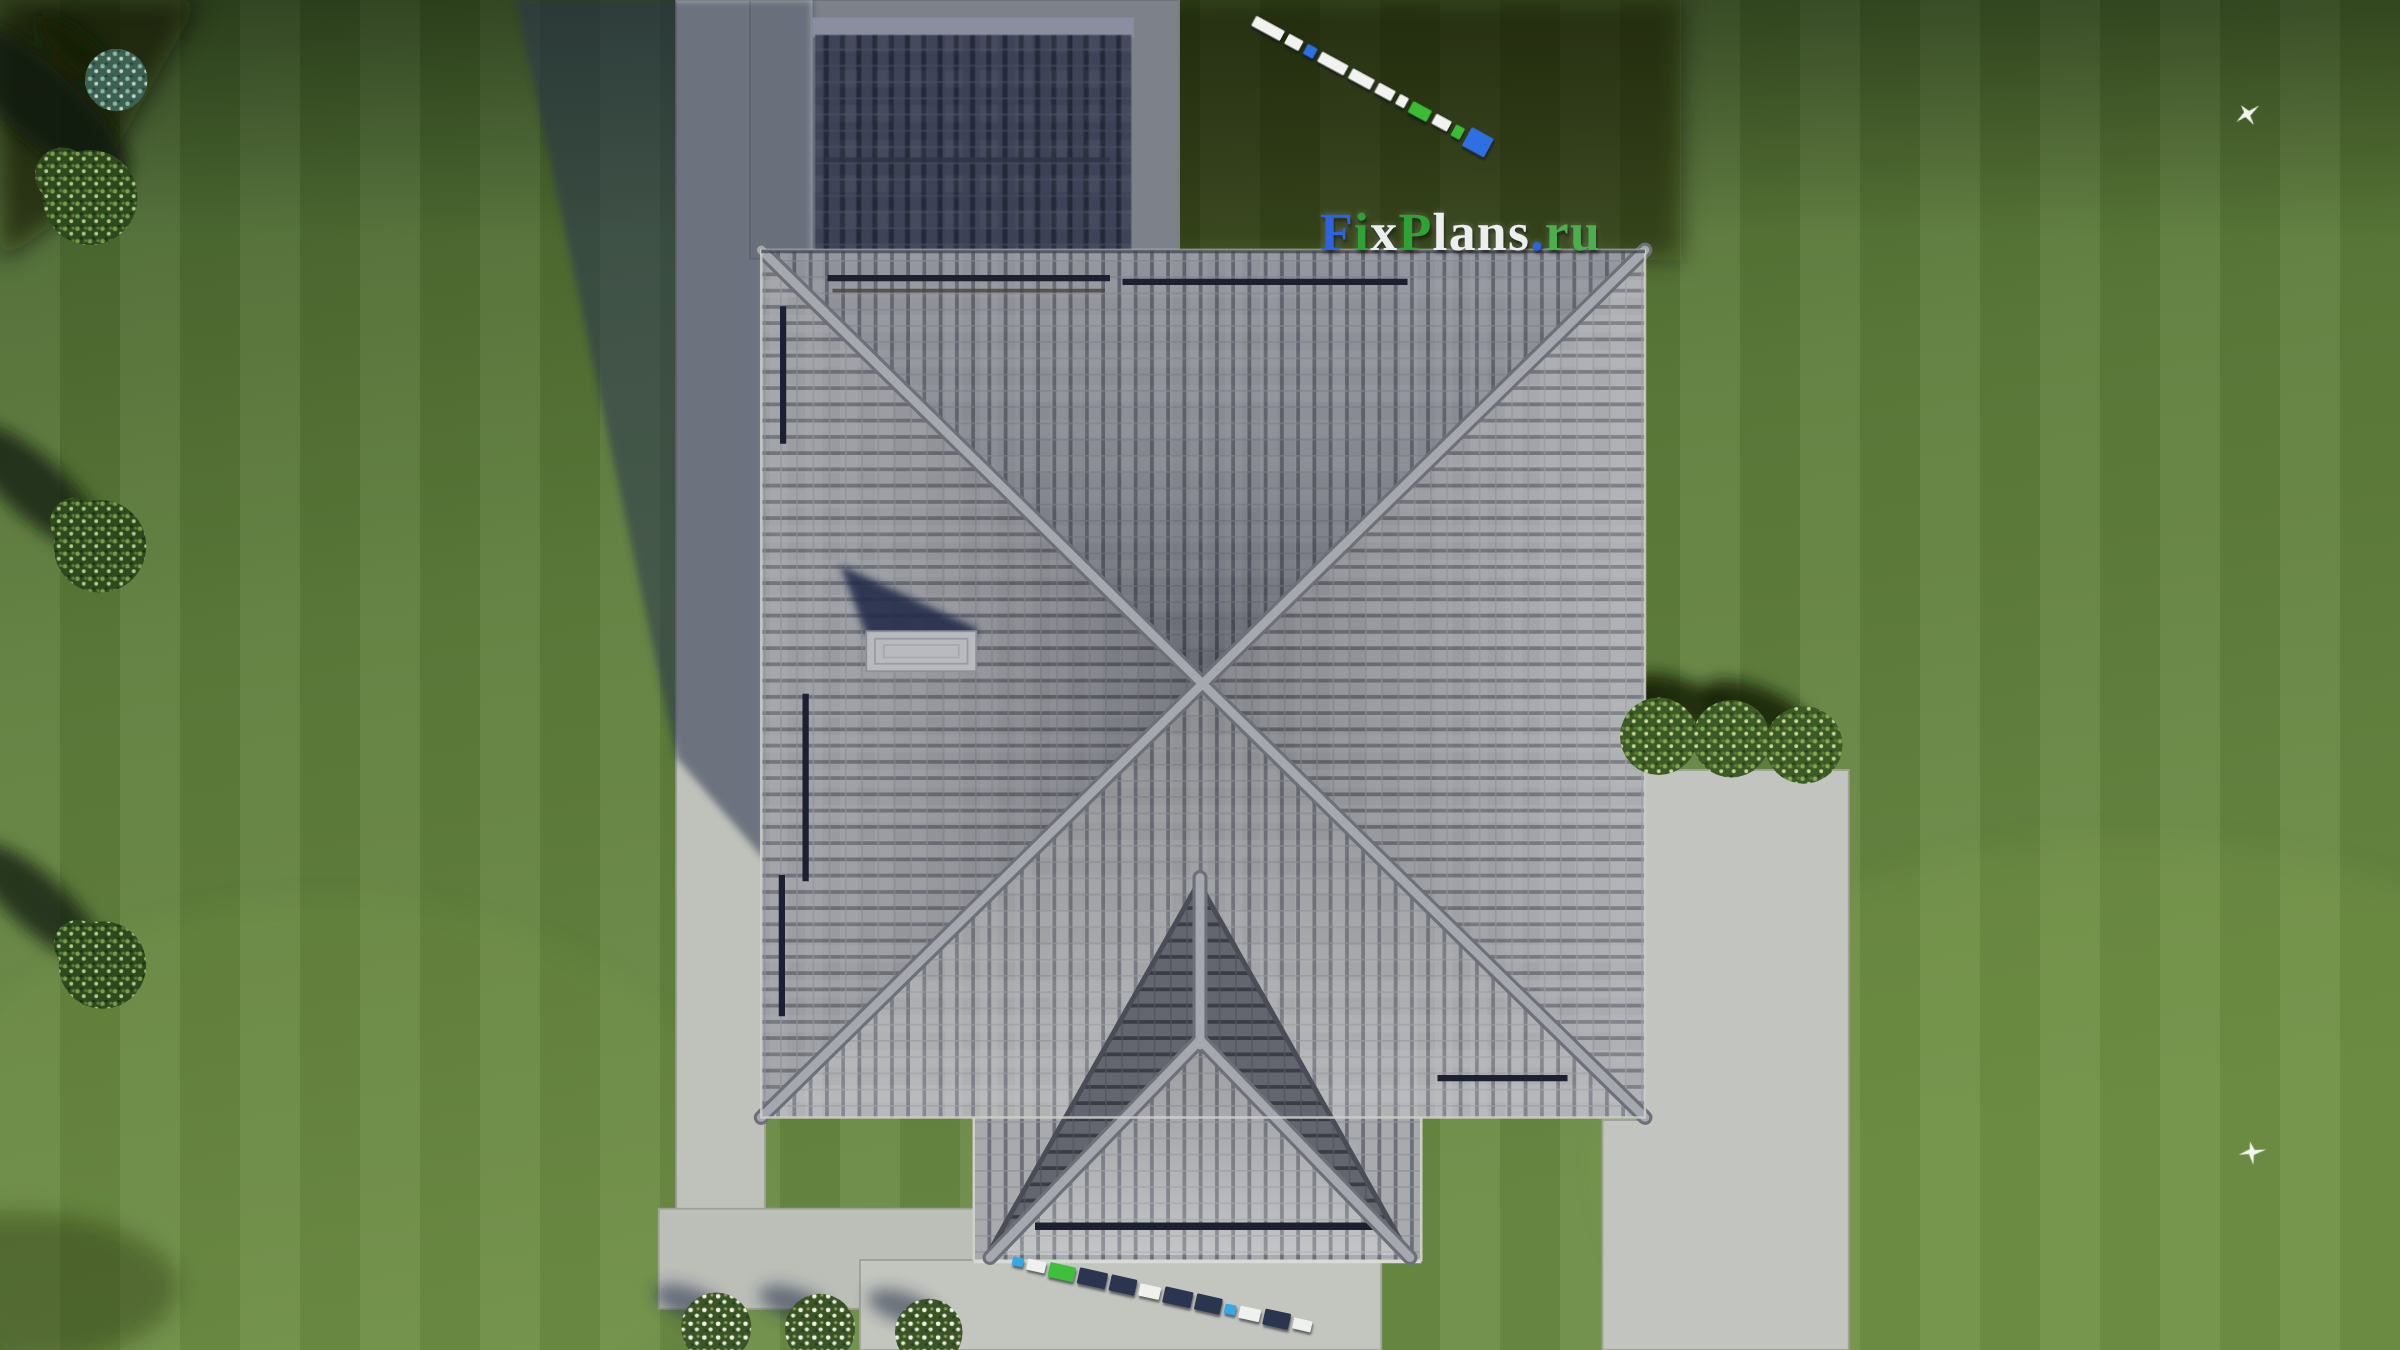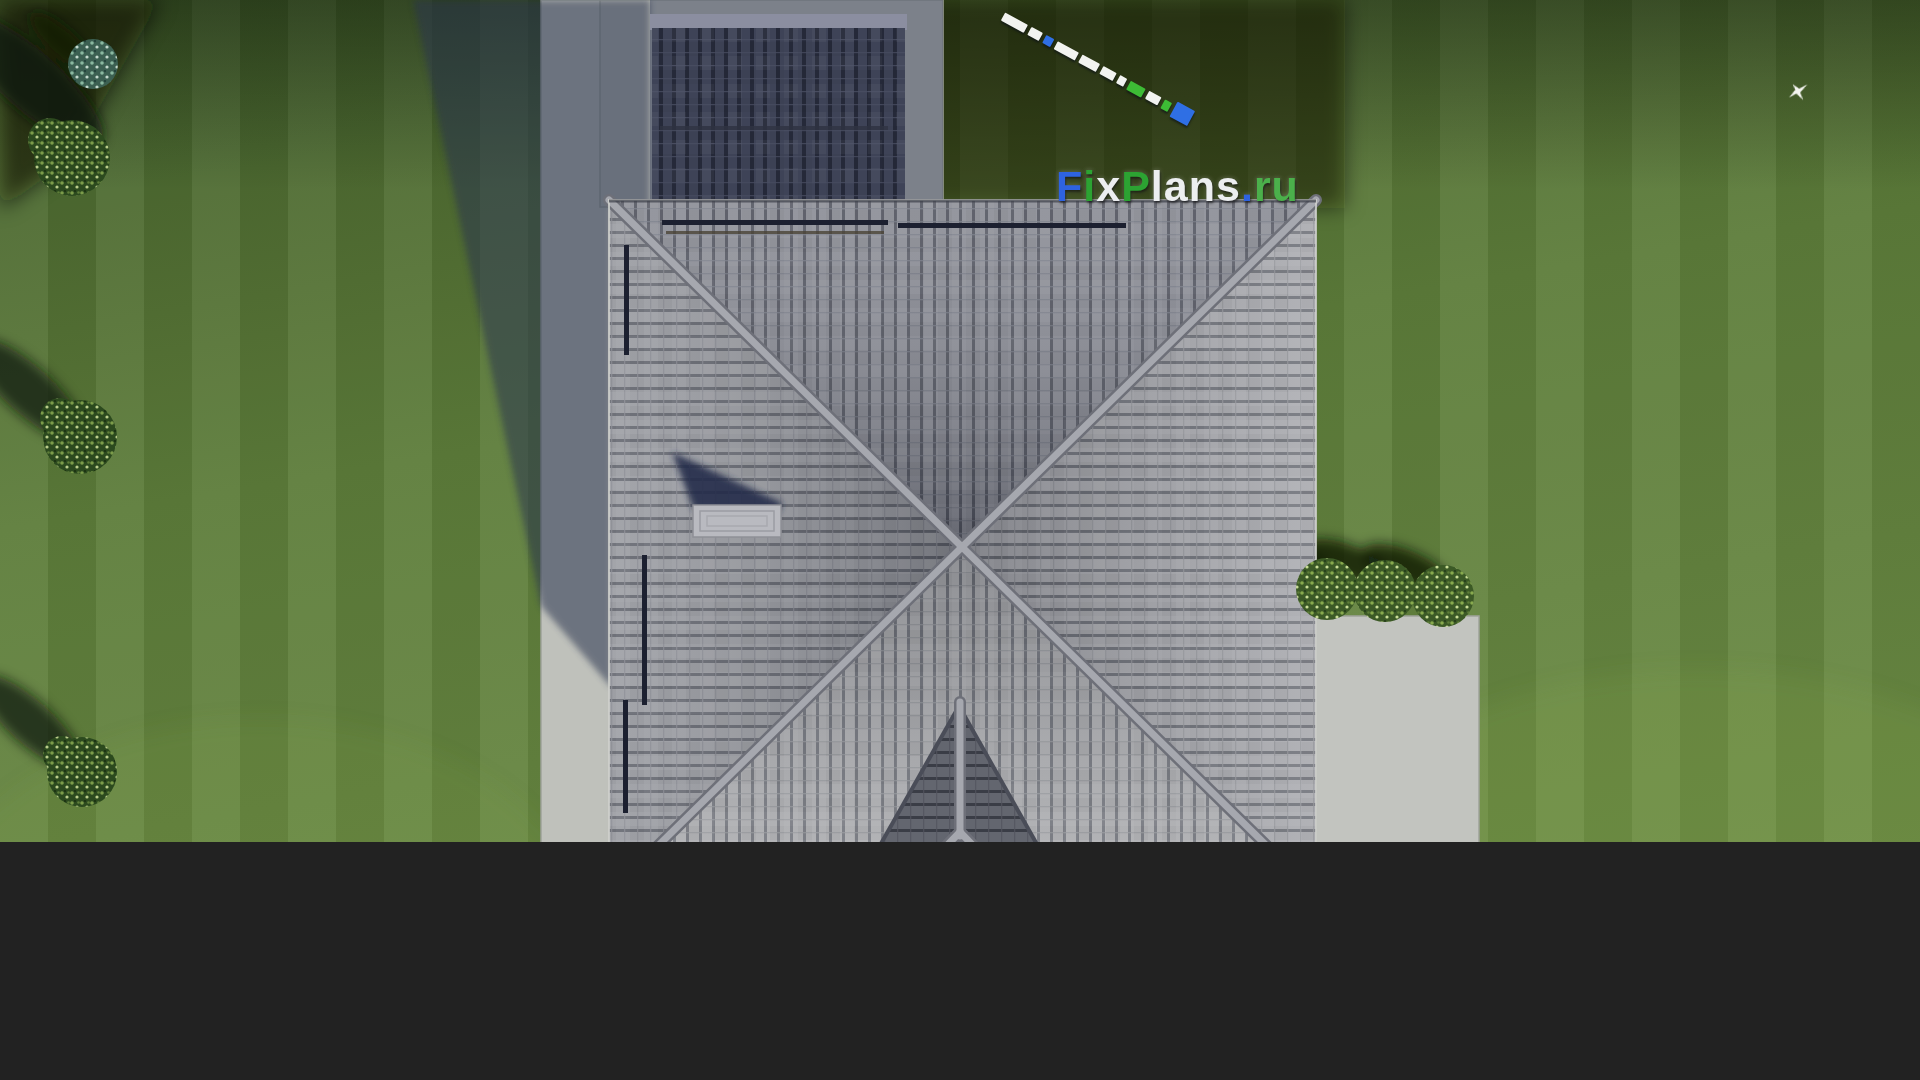--- a/index.html
+++ b/index.html
@@ -1,17 +1,17 @@
 <!DOCTYPE html>
 <html><head>
 <meta charset="utf-8">
 <style>
   html,body{margin:0;padding:0;background:#222;}
-  .stage{position:relative;width:1920px;height:842px;overflow:hidden;
-         background:#5d7c3a;font-family:Liberation Sans, sans-serif;}
+  .stage{position:relative;width:1920px;height:1080px;overflow:hidden;
+         background:#5d7c3a;font-family:Liberation Serif, serif;}
   .stage svg.scene{position:absolute;left:0;top:0;}
   
   .watermark{position:absolute;left:1056px;top:162px;font-weight:bold;
              font-size:43px;letter-spacing:1px;white-space:nowrap;
              text-shadow:1px 2px 3px rgba(0,0,0,.65),0 0 5px rgba(255,255,255,.28);}
   .watermark span{display:inline-block;}
   
   .strip{position:absolute;display:flex;align-items:center;transform-origin:left center;}
   .strip .seg{border-radius:1px;box-shadow:1px 2px 2px rgba(10,14,24,.55);}
   #ruler-top{left:1003px;top:8px;transform:rotate(28.5deg);}

